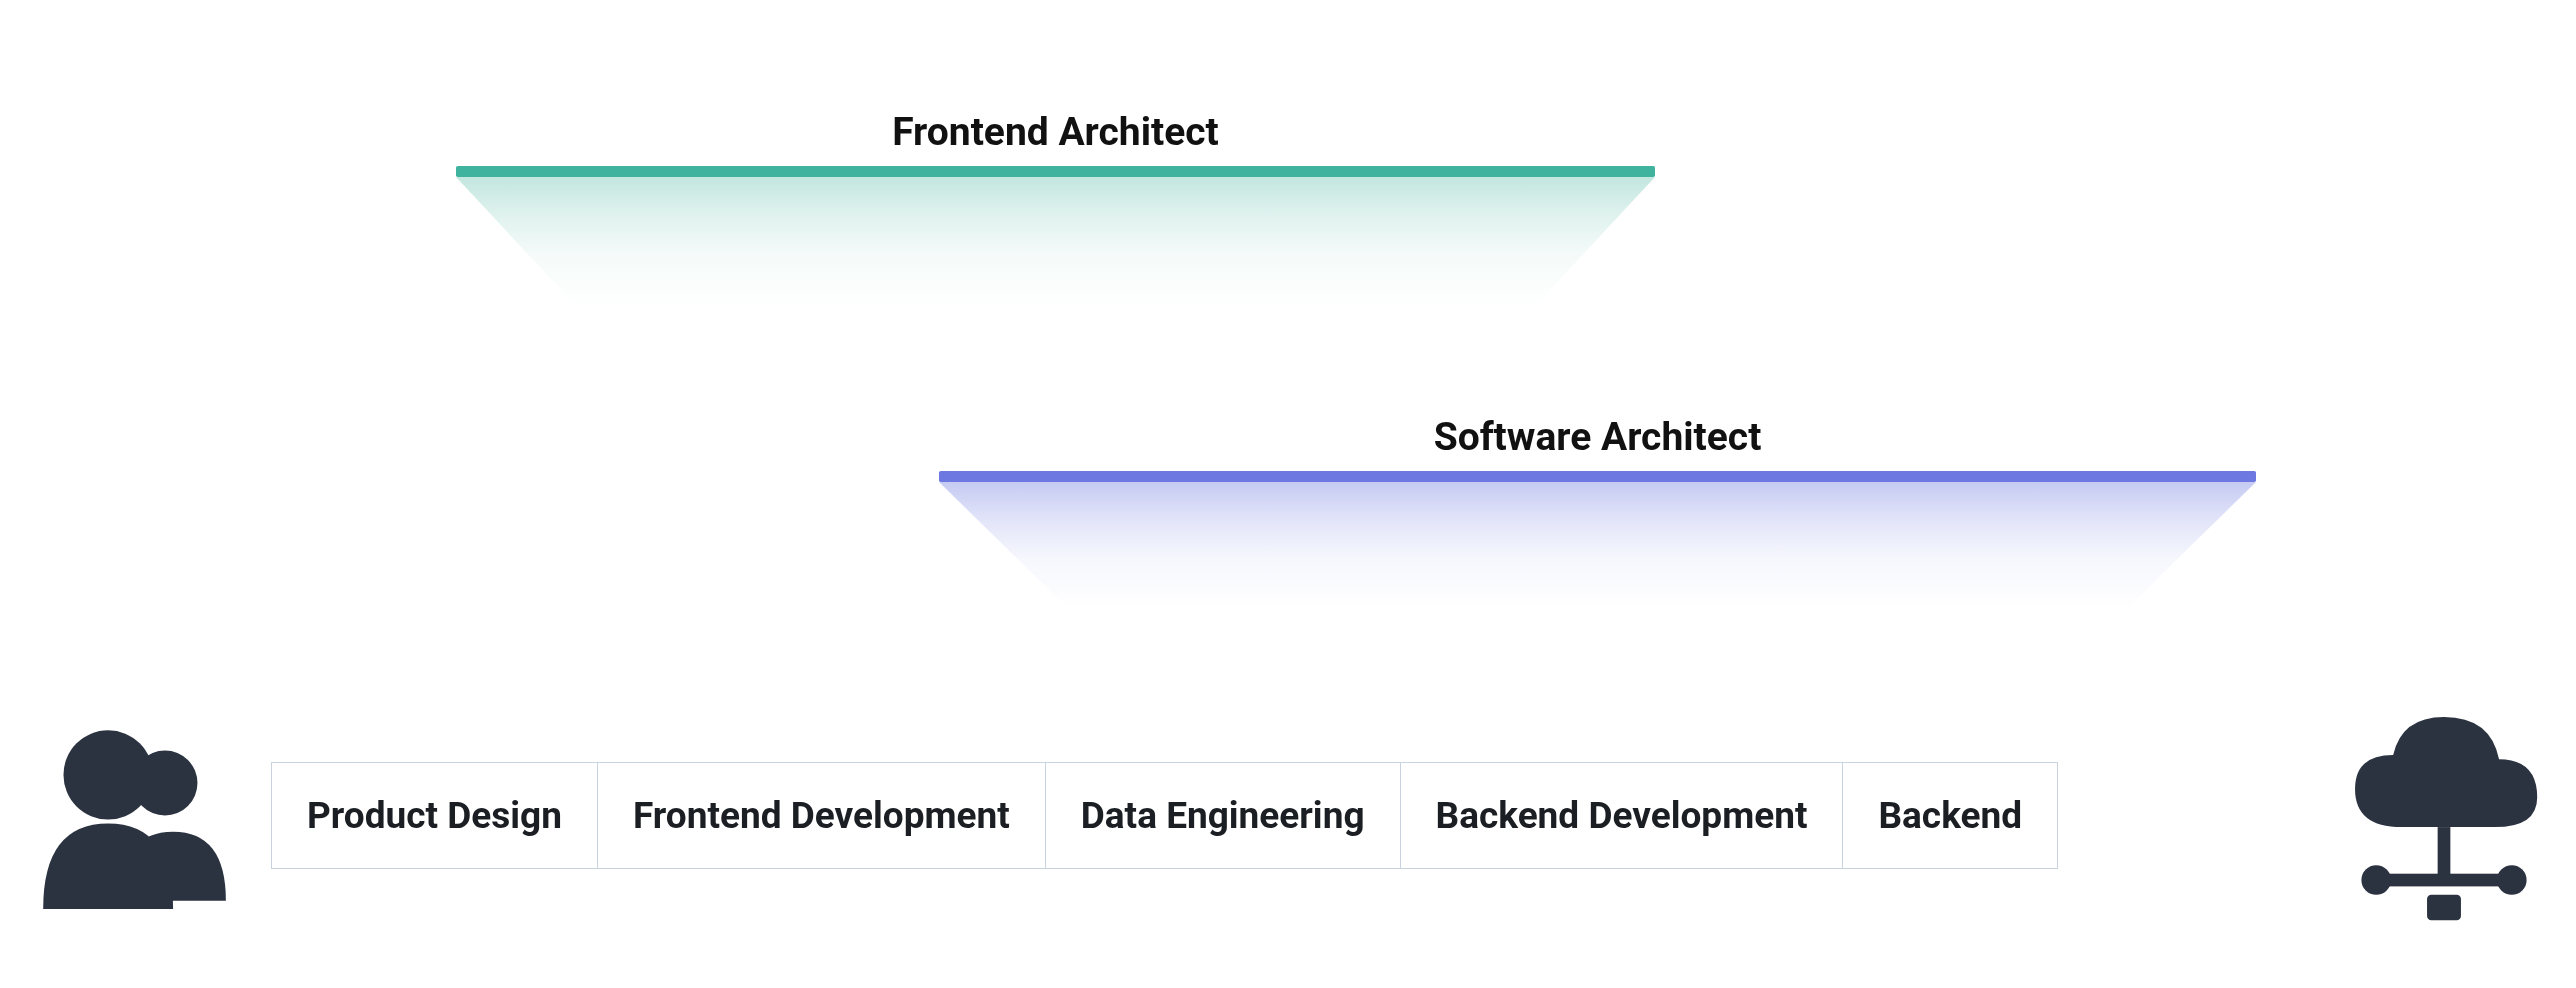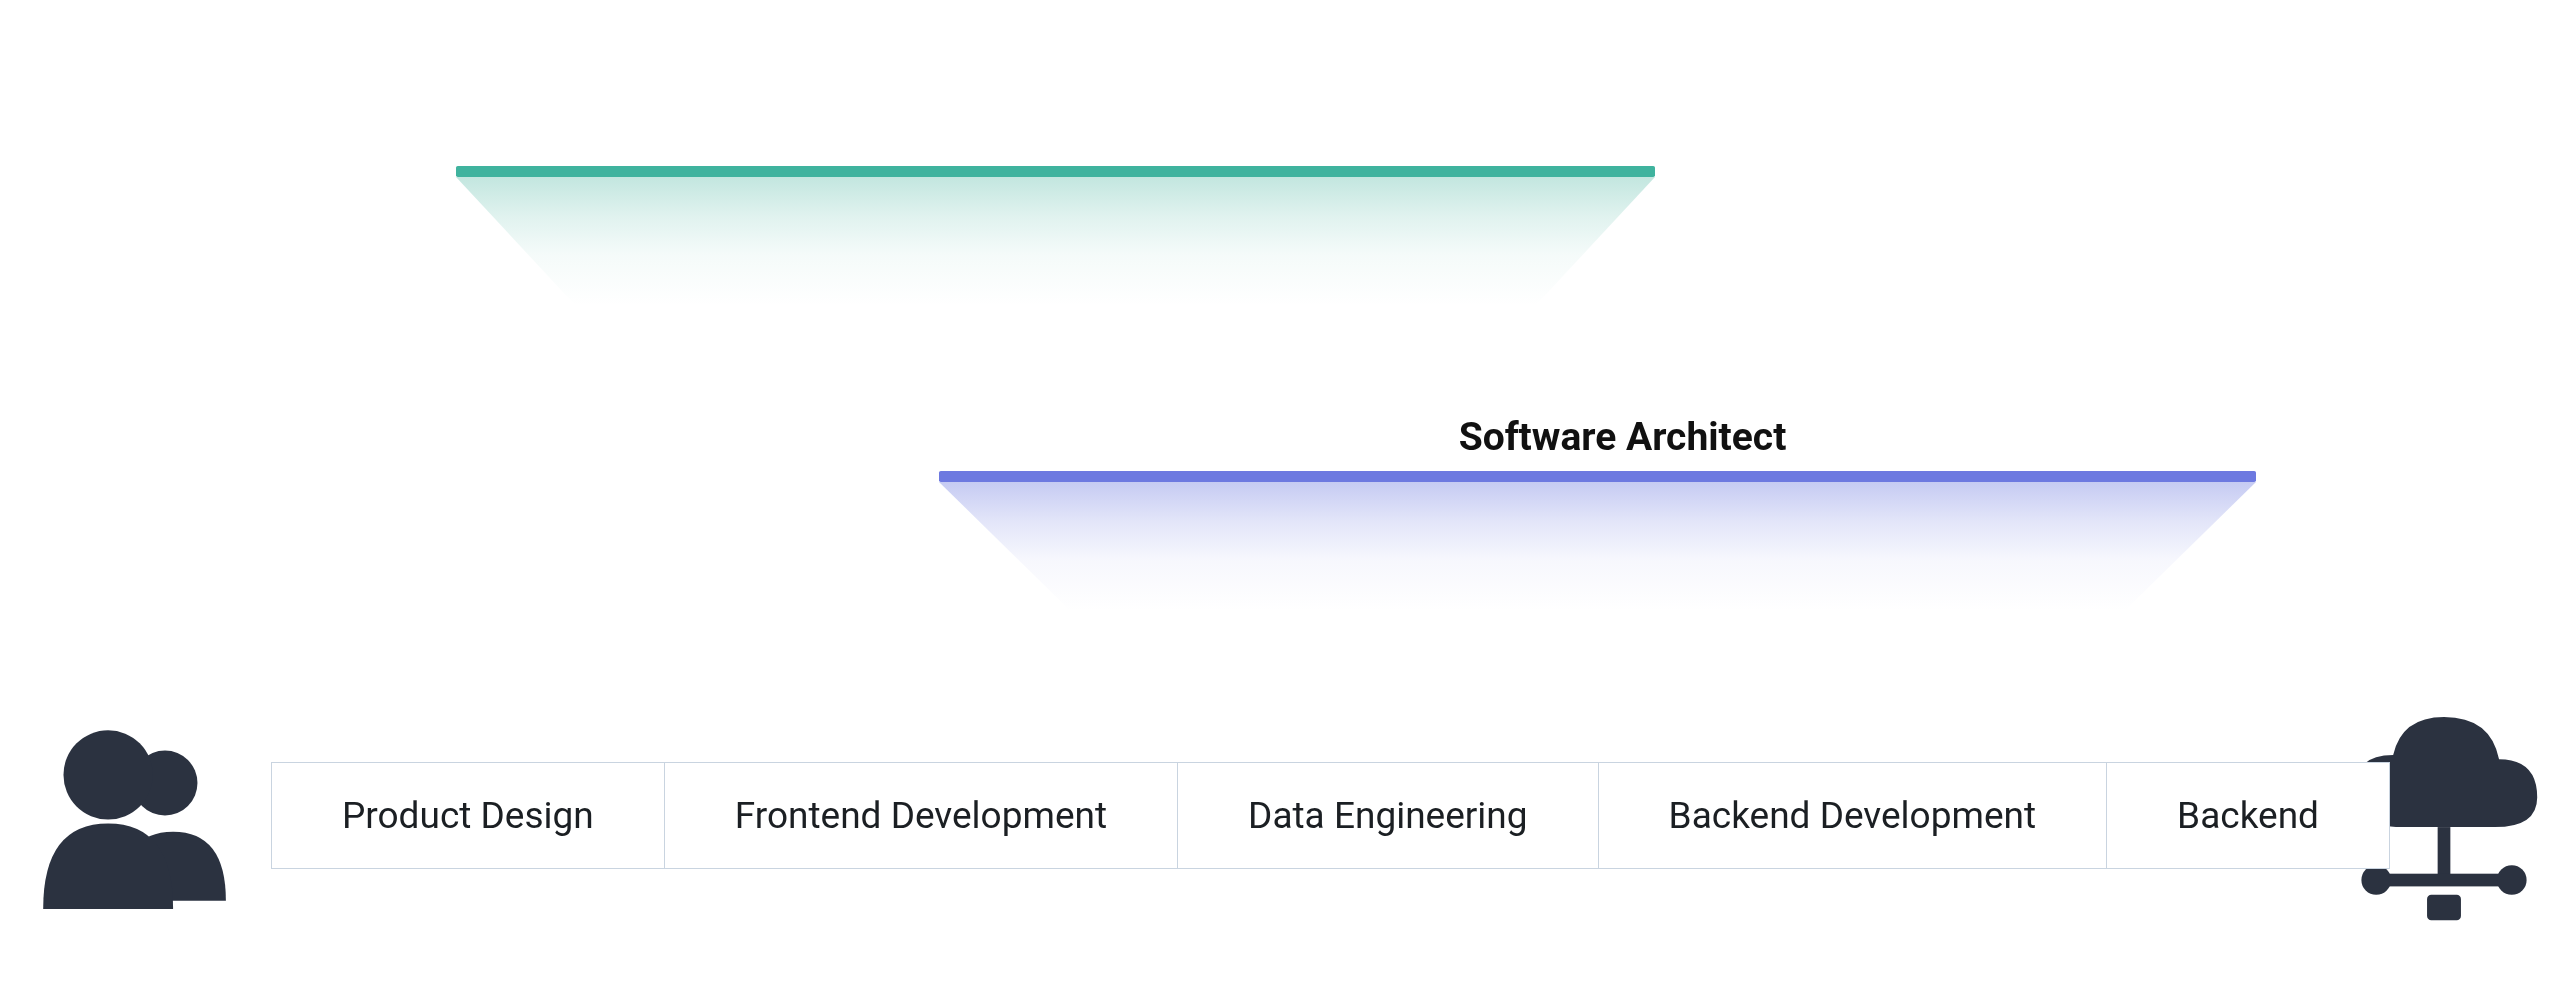--- a/index.html
+++ b/index.html
@@ -62,43 +62,44 @@
     gap: 0;
   }
   .cell {
     border: 1.8px solid #c9d4e0;
     background: #ffffff;
     height: 107px;
     display: flex;
     align-items: center;
     justify-content: center;
     font-size: 37px;
-    font-weight: 400;
+    font-weight: 700;
     color: #1b1f23;
-    padding: 0 70px;
+    padding: 0 35px;
     white-space: nowrap;
   }
   .cell + .cell { border-left: none; text-align: center; }
 
   
   .end-icon {
     position: absolute;
     color: #2b3240;
   }
   .end-icon svg { display: block; }
 </style>
 </head>
 <body>
 
 <div class="stage">
 
+  <div class="arch-label" id="fa-label" style="left: 456px; width: 1199px; top: 109px;">Frontend Architect</div>
   <div class="arch-bar" id="fa-bar" style="left: 456px; top: 166px; width: 1199px; background: rgb(63, 179, 158);"></div>
   <div class="arch-glow teal" id="fa-glow" style="left: 456px; top: 177px; width: 1199px;"></div>
 
-  <div class="arch-label" id="sa-label" style="left: 964px; width: 1317px; top: 414px;">Software Architect</div>
+  <div class="arch-label" id="sa-label" style="left: 939px; width: 1317px; top: 414px;">Software Architect</div>
   <div class="arch-bar" id="sa-bar" style="left: 939px; top: 471px; width: 1317px; background: rgb(109, 121, 224);"></div>
   <div class="arch-glow blue" id="sa-glow" style="left: 939px; top: 482px; width: 1317px;"></div>
 
   <div class="end-icon" id="icon-left" style="left: 31px; top: 714px;">
     <svg viewBox="0 0 100 100" width="203" height="203">
 
       <circle cx="66" cy="34" r="16" fill="#2b3240"></circle>
       <path d="M44 92 Q44 58 70 58 Q96 58 96 92 Z" fill="#2b3240"></path>
 
       <circle cx="38" cy="30" r="22" fill="#2b3240"></circle>

